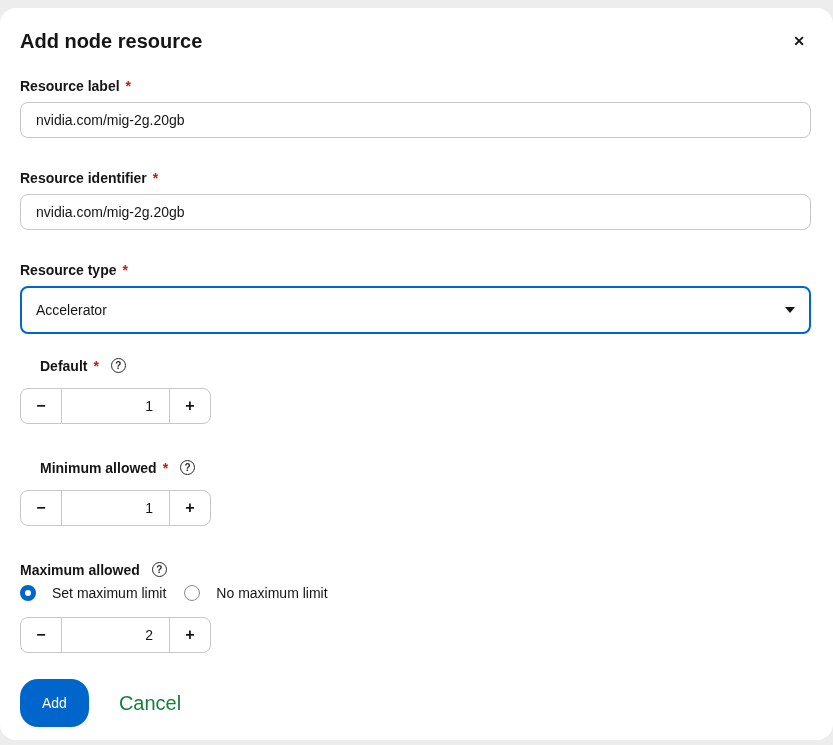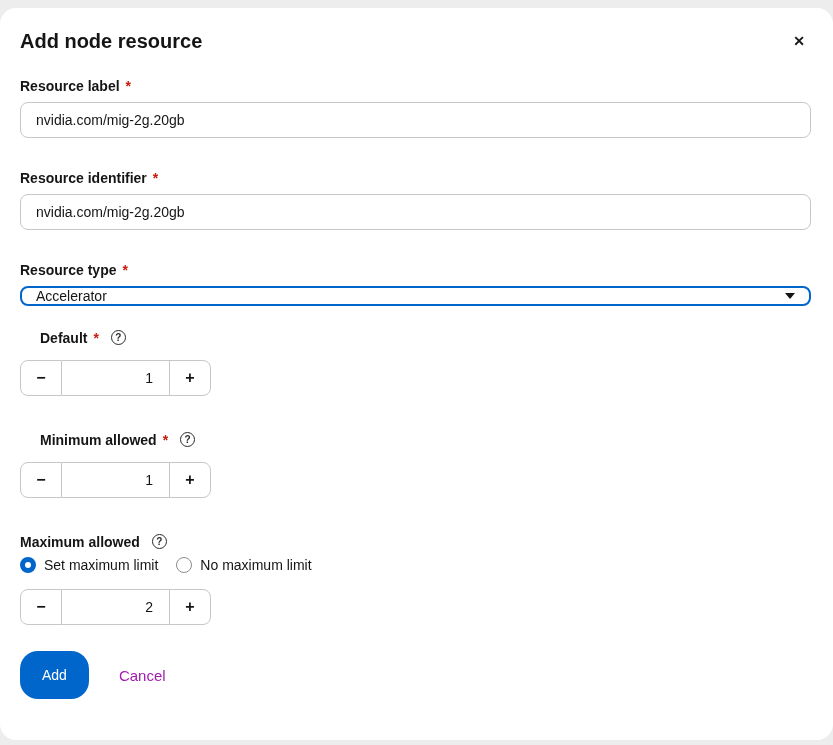--- a/index.html
+++ b/index.html
@@ -84,21 +84,21 @@
     border: 1px solid #c7c7c7;
     border-radius: 8px;
     padding: 0 15px;
     font-size: 14px;
     font-family: "Liberation Sans", sans-serif;
     color: #151515;
     background: #fff;
   }
   .select-box {
     width: 100%;
-    height: 20px;
+    height: 48px;
     border: 2px solid #0066cc;
     border-radius: 8px;
     display: flex;
     align-items: center;
     justify-content: space-between;
     padding: 0 14px;
     font-size: 14px;
     background: #fff;
     cursor: pointer;
   }
@@ -141,21 +141,21 @@
   }
   .radio-row {
     display: flex;
     align-items: center;
     gap: 18px;
     margin-bottom: 16px;
   }
   .radio-option {
     display: flex;
     align-items: flex-start;
-    gap: 8px;
+    gap: 16px;
     cursor: pointer;
   }
   .radio-circle {
     width: 16px;
     height: 16px;
     border-radius: 50%;
     background: #fff;
     flex: none;
   }
   .radio-circle.checked { border: 5px solid #0066cc; }
@@ -174,22 +174,22 @@
     border-radius: 18px;
     height: 48px;
     padding: 0 22px;
     font-size: 14px;
     font-family: "Liberation Sans", sans-serif;
     cursor: pointer;
   }
   .btn-link {
     background: none;
     border: none;
-    color: #a21caf;
-    font-size: 15px;
+    color: #15803d;
+    font-size: 20px;
     font-family: "Liberation Sans", sans-serif;
     margin-left: 30px;
     cursor: pointer;
     padding: 0;
   }
 </style>
 </head>
 <body>
 
 <div class="modal">

